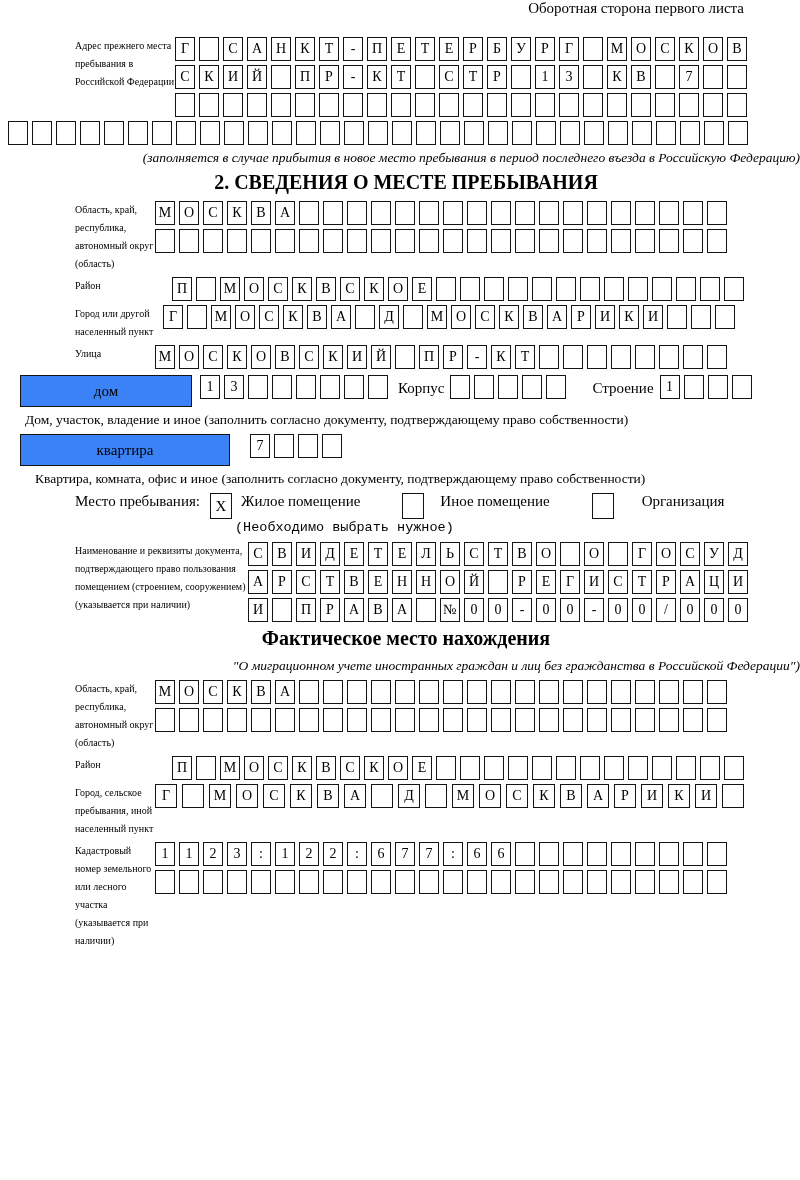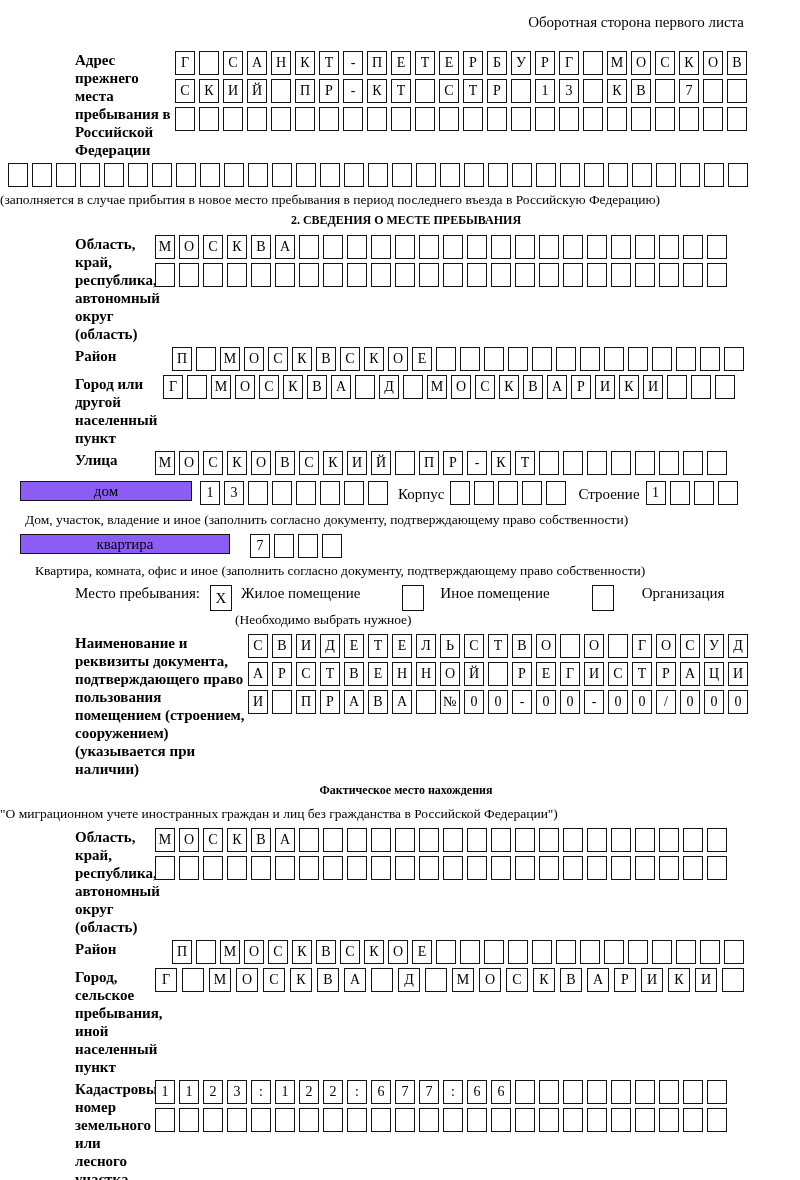--- a/index.html
+++ b/index.html
@@ -1,37 +1,37 @@
 <!DOCTYPE html>
 <html><head>
 <meta charset="utf-8">
 <style>
   html,body{margin:0;padding:0;background:#fff;color:#000;}
   body{font-family:"Liberation Serif",serif;}
-  .page{width:800px;height:1180px;box-sizing:border-box;padding-top:14px;overflow:hidden;background:#fff;}
+  .page{width:800px;height:1180px;box-sizing:border-box;overflow:hidden;background:#fff;}
   .side-note{text-align:right;padding-right:56px;font-size:15px;}
   .row{display:flex;align-items:flex-start;margin-bottom:4px;}
-  .lbl{font-size:15px;line-height:18px;padding-left:75px;box-sizing:border-box;flex-shrink:0;font-weight:bold;}
+  .lbl{font-size:10px;line-height:18px;padding-left:75px;box-sizing:border-box;flex-shrink:0;}
   .w175{width:175px}.w155{width:155px}.w248{width:248px}
   .stack{display:flex;flex-direction:column;gap:4px;}
   .cells{display:flex;gap:4px;}
   .cells .cell{width:20px;height:24px;border:1.5px solid #141414;box-sizing:border-box;display:flex;align-items:center;justify-content:center;font-size:14px;line-height:1;background:#fff;}
   .cells.wide{gap:5px}.cells.wide .cell{width:22px;}
   .off17{margin-left:17px}.off8{margin-left:8px}
   .fullrow{margin:1px 0 4px 8px;}
   .note{font-size:13.5px;line-height:17px;}
-  .center{text-align:left;}
-  .h{font-size:12px;text-align:center;font-weight:bold;margin:5px 0 7px 12px;}
-  .widebox{height:20px;border:1.5px solid #141414;box-sizing:border-box;display:flex;align-items:center;justify-content:center;font-size:15px;flex-shrink:0;background:#8b5cf6;}
+  .center{text-align:right;font-style:italic;}
+  .h{font-size:20px;text-align:center;font-weight:bold;margin:5px 0 7px 12px;}
+  .widebox{height:32px;border:1.5px solid #141414;box-sizing:border-box;display:flex;align-items:center;justify-content:center;font-size:15px;flex-shrink:0;background:#3b82f6;}
   .housebox{width:172px;margin-left:20px;margin-right:8px;}
   .aptbox{width:210px;margin-left:20px;margin-right:20px;}
   .inline-lbl{font-size:15px;line-height:26px;flex-shrink:0;}
   .chkrow{display:flex;align-items:flex-start;padding-left:75px;font-size:15px;margin-top:6px;}
   .chk{width:22px;height:26px;border:1.5px solid #141414;box-sizing:border-box;display:flex;align-items:center;justify-content:center;font-size:15px;background:#fff;}
-  .note-ind{margin-left:235px;}
+  .note-ind{margin-left:235px;font-family:Liberation Mono, monospace;}
   .ml25{margin-left:25px}.ml35{margin-left:35px}
   .mt6{margin-top:6px}
 </style>
 </head>
 <body>
 
 <div class="page">
 
   <div class="side-note">Оборотная сторона первого листа</div>
 
@@ -316,21 +316,21 @@
         <span class="cell"></span>
       </div>
     <span class="inline-lbl" style="margin-left:10px;margin-right:6px">Корпус</span>
     <div class="cells">
         <span class="cell"></span>
         <span class="cell"></span>
         <span class="cell"></span>
         <span class="cell"></span>
         <span class="cell"></span>
       </div>
-    <span class="inline-lbl" style="margin-left:12px;margin-right:6px">Строение</span>
+    <span class="inline-lbl" style="margin-left:26px;margin-right:6px">Строение</span>
     <div class="cells">
         <span class="cell">1</span>
         <span class="cell"></span>
         <span class="cell"></span>
         <span class="cell"></span>
       </div>
   </div>
   <div class="note ml25">Дом, участок, владение и иное (заполнить согласно документу, подтверждающему право собственности)</div>
 
   <div class="row mt6">

